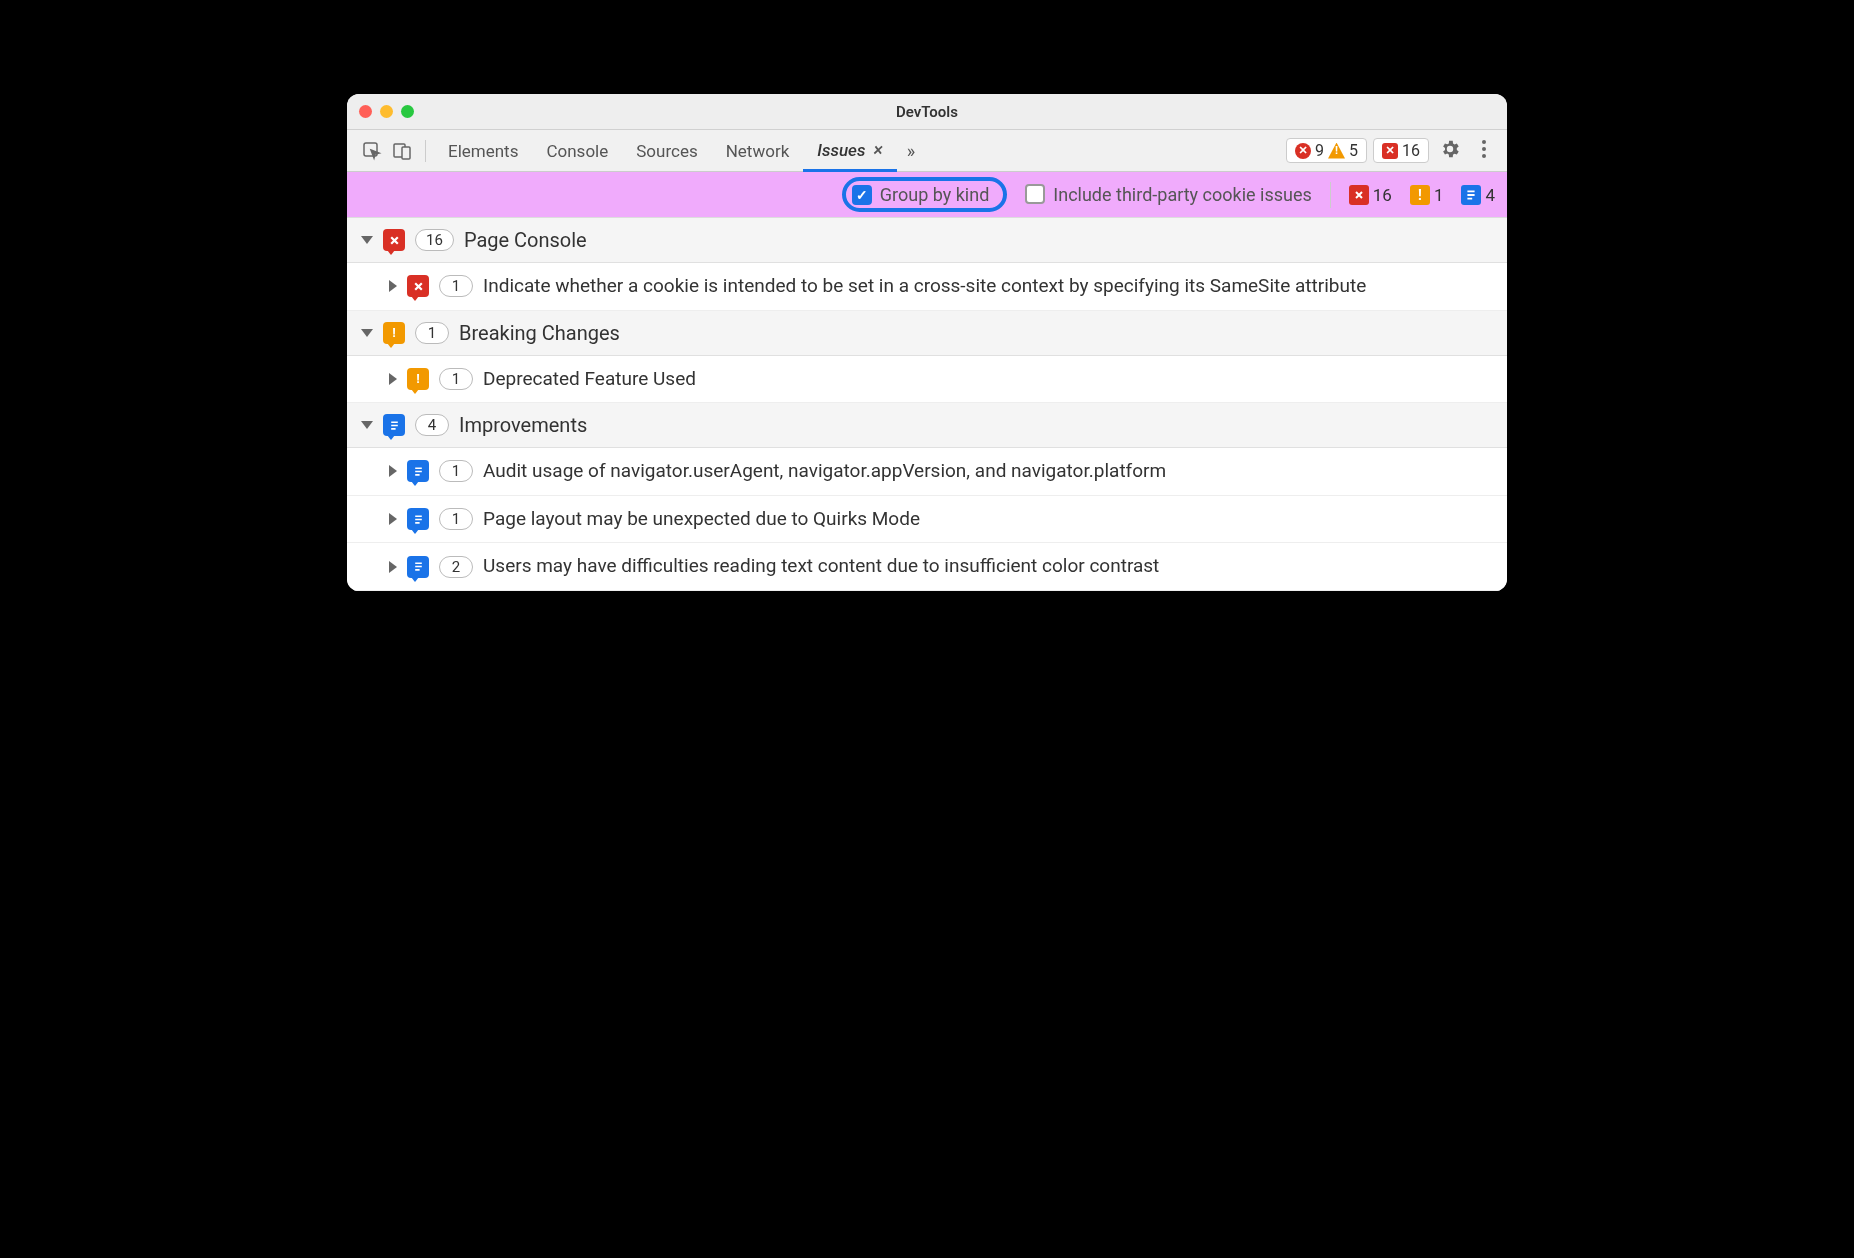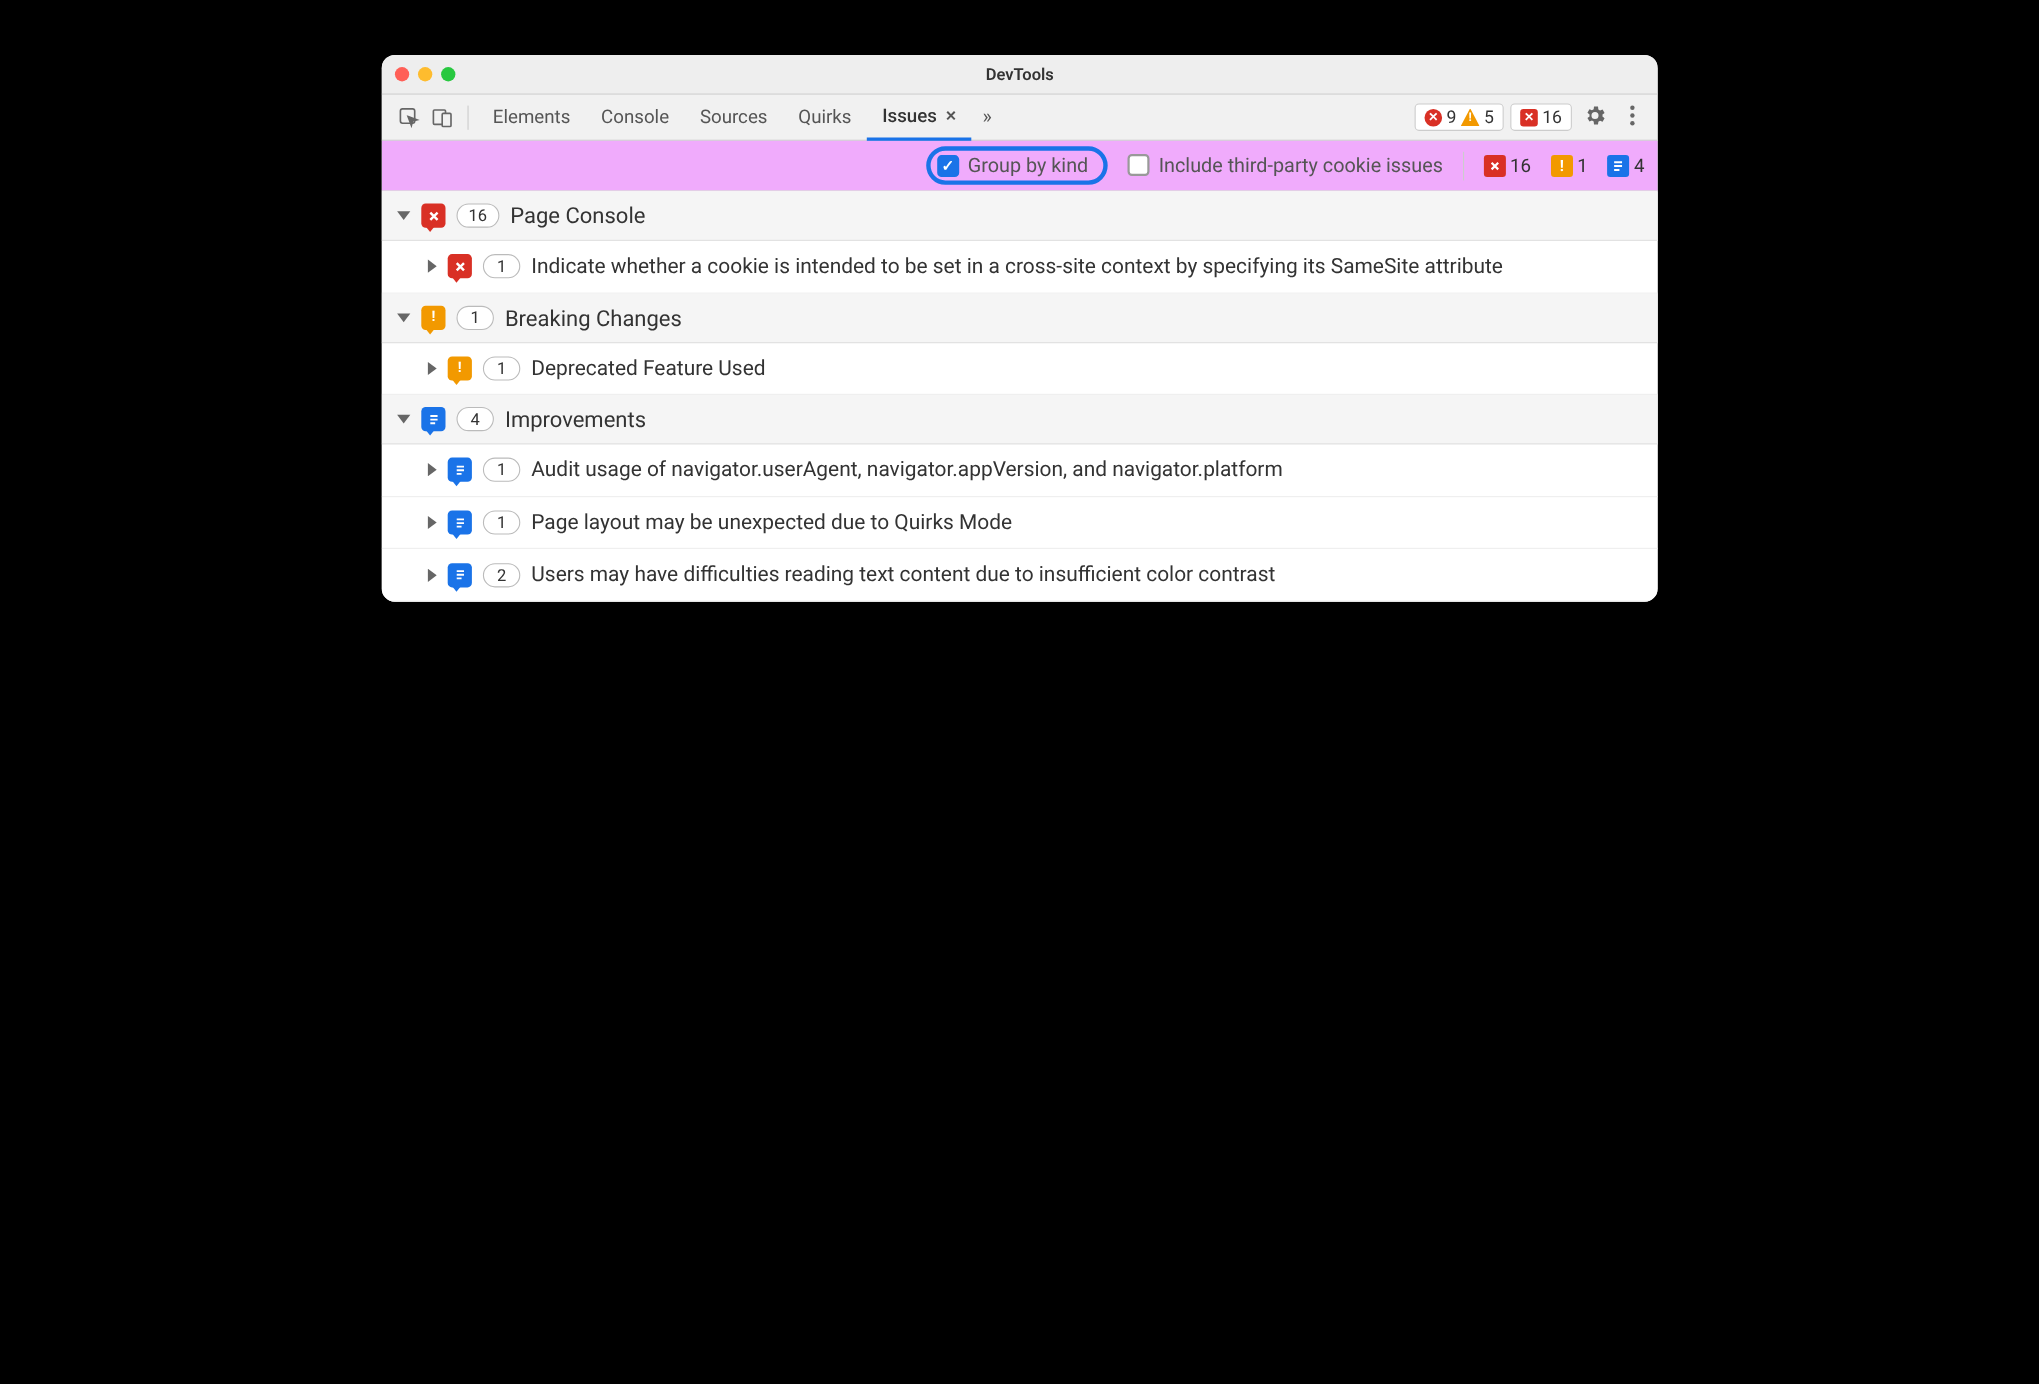--- a/index.html
+++ b/index.html
@@ -12,20 +12,21 @@
   align-items: flex-start;
   justify-content: center;
   padding-top: 50px;
 }
 .window {
   width: 1160px;
   background: #f1f1f1;
   border-radius: 12px;
   box-shadow: 0 20px 60px rgba(0,0,0,0.5);
   overflow: hidden;
+  margin-top: 44px;
 }
 .titlebar {
   height: 36px;
   background: #eeeeee;
   display: flex;
   align-items: center;
   padding: 0 12px;
   position: relative;
   border-bottom: 1px solid #d0d0d0;
 }
@@ -56,21 +57,21 @@
   padding: 0 14px;
   height: 42px;
   display: flex;
   align-items: center;
   font-size: 17px;
   color: #555;
   cursor: pointer;
   gap: 8px;
   line-height: 42px;
 }
-.tab.active { color: #1a73e8; border-bottom: 3px solid #1a73e8; margin-bottom: -1px; font-weight: 500; color:#333;}
+.tab.active { color: #1a73e8; border-bottom: 3px solid #1a73e8; margin-bottom: -1px; font-weight: 500; color:#333;font-style:italic;}
 .tab .close { color:#555; font-size: 18px; }
 .chevrons { padding: 0 10px; color: #555; font-size: 18px; }
 .flex-spacer { flex: 1; }
 .badge-group {
   display: flex;
   align-items: center;
   gap: 4px;
   border: 1px solid #ccc;
   border-radius: 4px;
   padding: 2px 8px;
@@ -216,21 +217,21 @@
     <div class="tab">
         <span>Elements</span>
       </div>
     <div class="tab">
         <span>Console</span>
       </div>
     <div class="tab">
         <span>Sources</span>
       </div>
     <div class="tab">
-        <span>Quirks</span>
+        <span>Network</span>
       </div>
     <div class="tab active">
       <span>Issues</span>
       <span class="close">×</span>
     </div>
     <div class="chevrons">»</div>
 
     <div class="flex-spacer"></div>
 
     <div class="badge-group">

